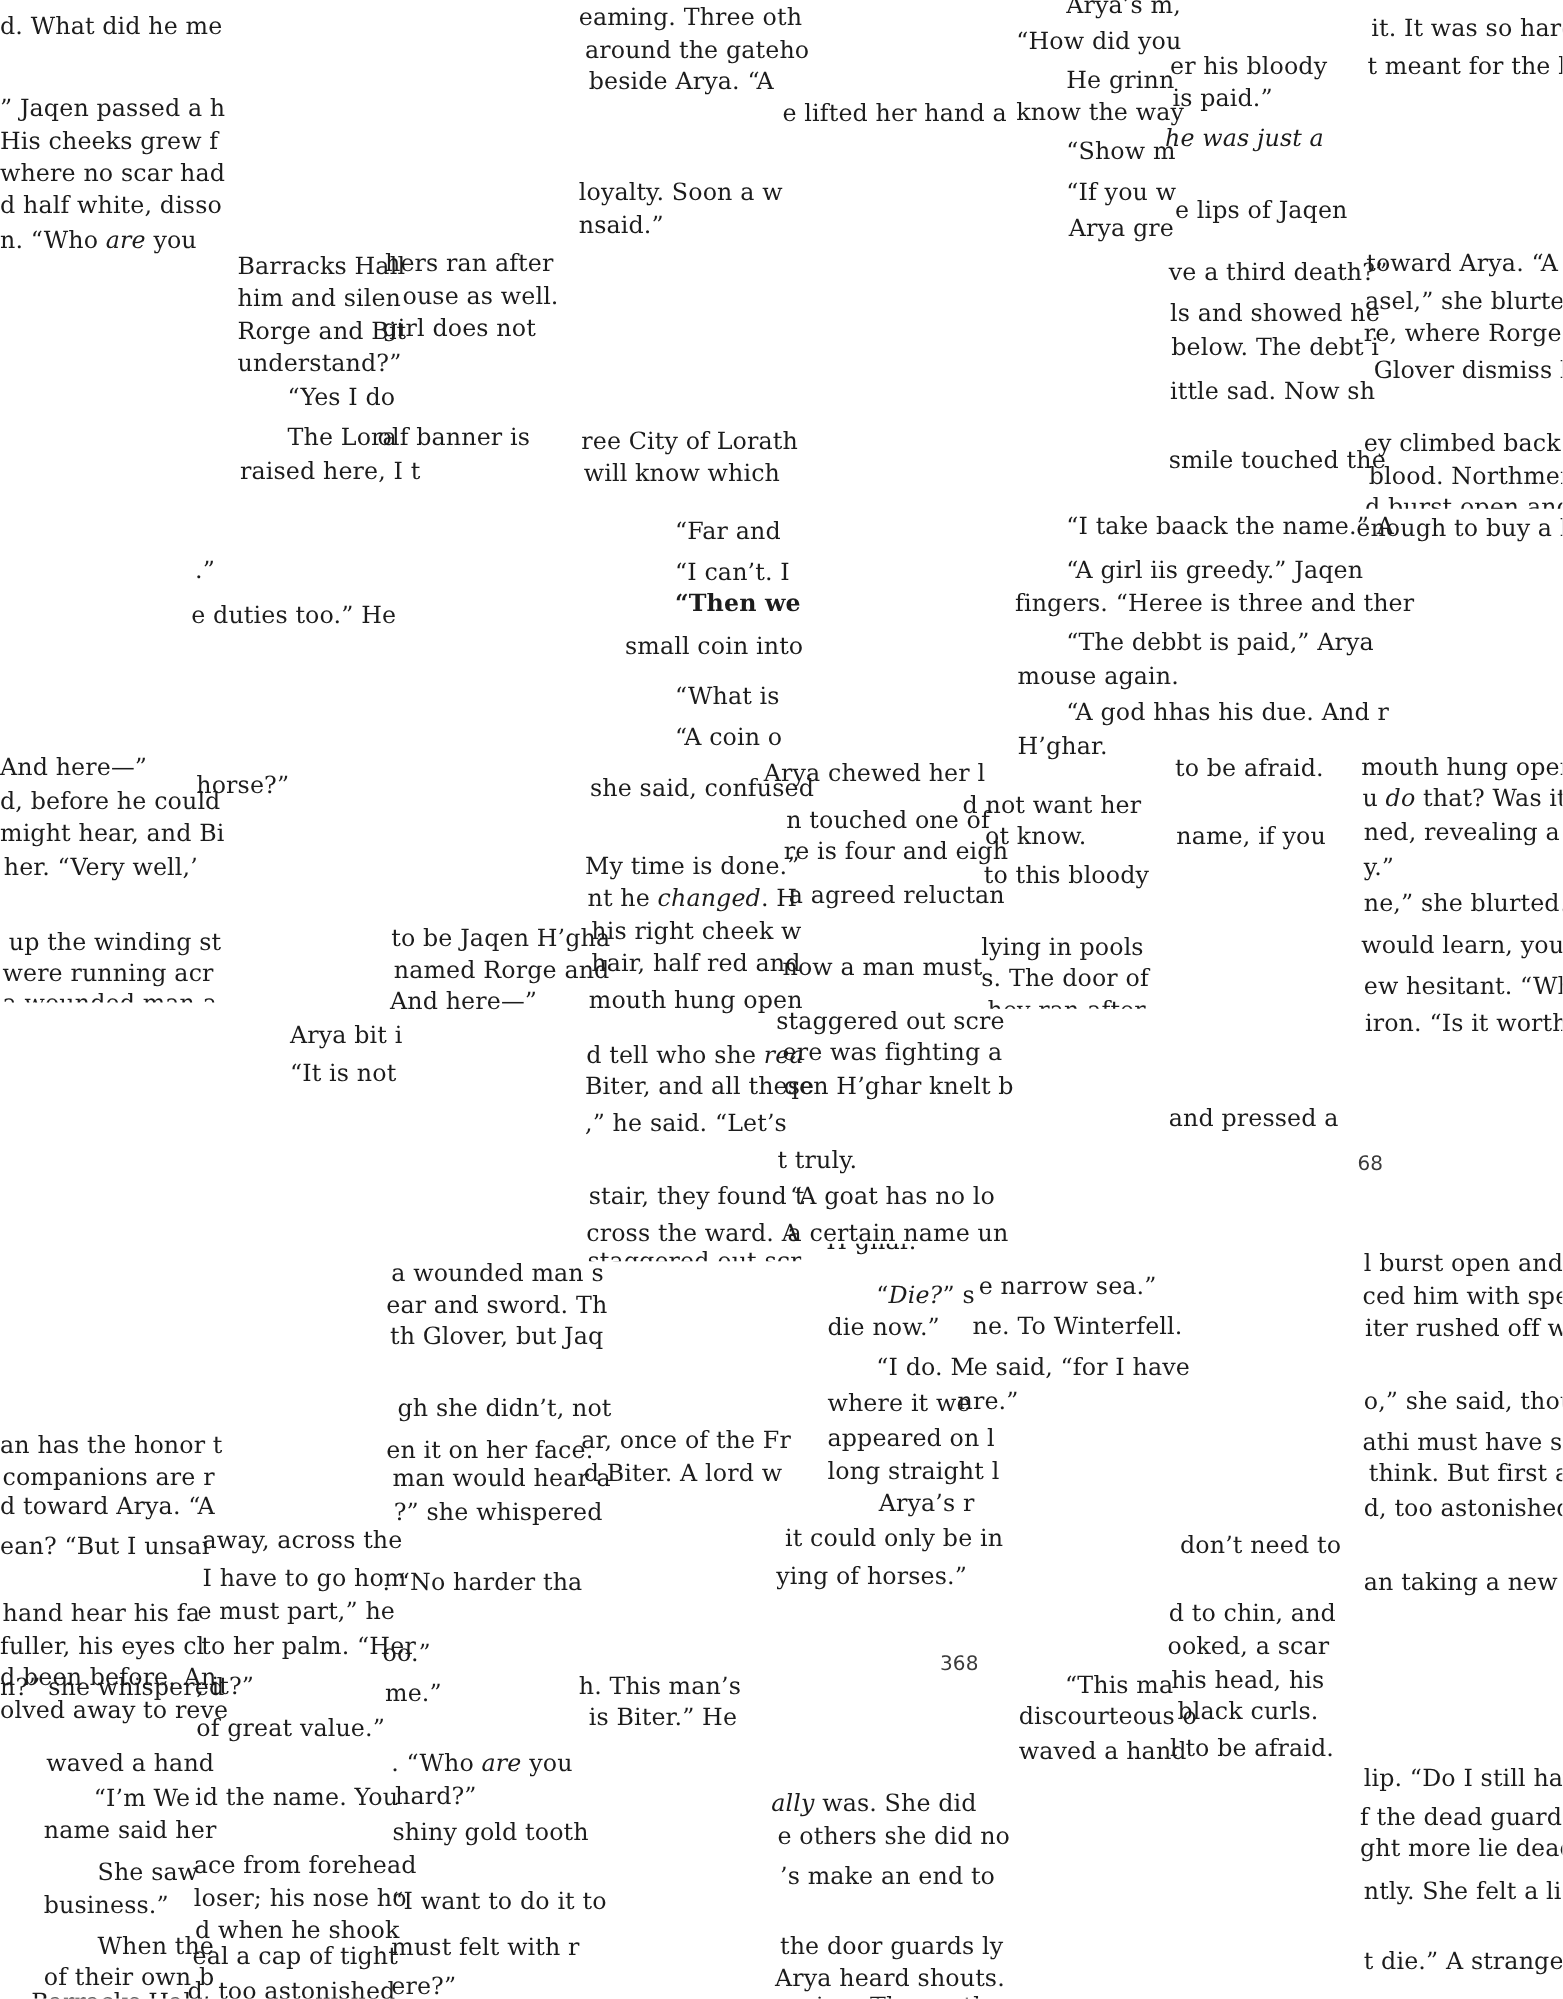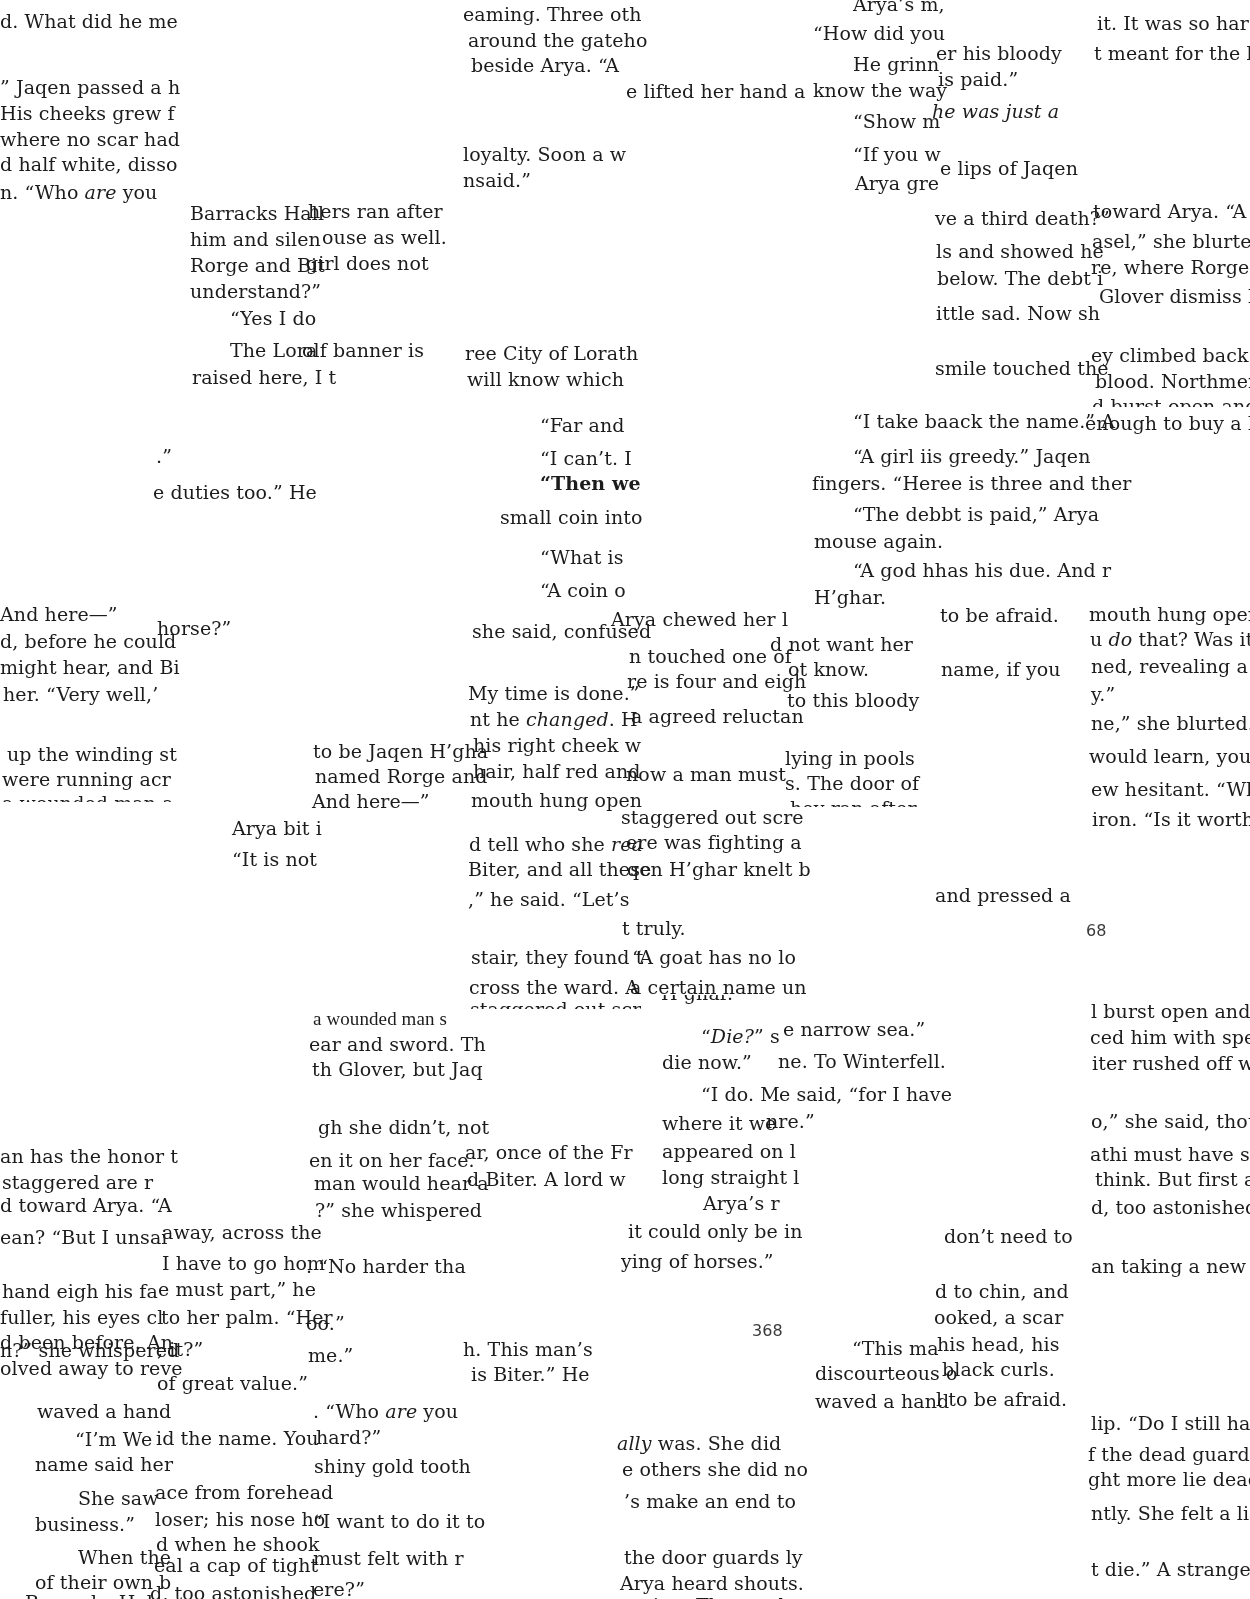--- a/index.html
+++ b/index.html
@@ -145,37 +145,37 @@
     <div class="frag" style="left: 701px; top: 1083px;"><span>“I do. M</span></div>
     <div class="frag" style="left: 779px; top: 1083px;"><span>e said, “for I have</span></div>
     <div class="frag" style="left: 662px; top: 1112px;"><span>where it we</span></div>
     <div class="frag" style="left: 766px; top: 1110px;"><span>nre.”</span></div>
     <div class="frag" style="left: 662px; top: 1140px;"><span>appeared on l</span></div>
     <div class="frag" style="left: 662px; top: 1166px;"><span>long straight l</span></div>
     <div class="frag" style="left: 703px; top: 1192px;"><span>Arya’s r</span></div>
     <div class="frag" style="left: 628px; top: 1220px;"><span>it could only be in</span></div>
     <div class="frag" style="left: 621px; top: 1250px;"><span>ying of horses.”</span></div>
     <div class="frag" style="left: 944px; top: 1225px;"><span>don’t need to</span></div>
-    <div class="frag" style="left: 313px; top: 1008px; font-family: Liberation Serif, serif;"><span>a wounded man s</span></div>
+    <div class="frag" style="left: 313px; top: 1008px;"><span>a wounded man s</span></div>
     <div class="frag" style="left: 309px; top: 1033px;"><span>ear and sword. Th</span></div>
     <div class="frag" style="left: 312px; top: 1058px;"><span>th Glover, but Jaq</span></div>
     <div class="frag" style="left: 318px; top: 1116px;"><span>gh she didn’t, not</span></div>
     <div class="frag" style="left: 0px; top: 1145px;"><span>an has the honor t</span></div>
     <div class="frag" style="left: 309px; top: 1149px;"><span>en it on her face.</span></div>
     <div class="frag" style="left: 465px; top: 1141px;"><span>ar, once of the Fr</span></div>
-    <div class="frag" style="left: 2px; top: 1171px;"><span>staggered are r</span></div>
+    <div class="frag" style="left: 2px; top: 1171px;"><span>companions are r</span></div>
     <div class="frag" style="left: 314px; top: 1172px;"><span>man would hear a</span></div>
     <div class="frag" style="left: 467px; top: 1168px;"><span>d Biter. A lord w</span></div>
     <div class="frag" style="left: 0px; top: 1194px;"><span>d toward Arya. “A</span></div>
     <div class="frag" style="left: 315px; top: 1199px;"><span>?” she whispered</span></div>
     <div class="frag" style="left: 0px; top: 1226px;"><span>ean? “But I unsai</span></div>
     <div class="frag" style="left: 162px; top: 1221px;"><span>away, across the</span></div>
     <div class="frag" style="left: 162px; top: 1252px;"><span>I have to go hom</span></div>
     <div class="frag" style="left: 306px; top: 1255px;"><span>. “No harder tha</span></div>
-    <div class="frag" style="left: 2px; top: 1280px;"><span>hand eigh his fa</span></div>
+    <div class="frag" style="left: 2px; top: 1280px;"><span>hand hear his fa</span></div>
     <div class="frag" style="left: 158px; top: 1278px;"><span>e must part,” he</span></div>
     <div class="frag" style="left: 0px; top: 1306px;"><span>fuller, his eyes cl</span></div>
     <div class="frag" style="left: 161px; top: 1306px;"><span>to her palm. “Her</span></div>
     <div class="frag" style="left: 306px; top: 1312px;"><span>oo.”</span></div>
     <div class="frag" style="left: 0px; top: 1331px;"><span>d been before. An</span></div>
     <div class="frag" style="left: 157px; top: 1338px;"><span>, it?”</span></div>
     <div class="frag" style="left: 308px; top: 1344px;"><span>me.”</span></div>
     <div class="frag" style="left: 0px; top: 1357px;"><span>olved away to reve</span></div>
     <div class="frag" style="left: 157px; top: 1372px;"><span>of great value.”</span></div>
     <div class="frag" style="left: 0px; top: 1339px;"><span>n?” she whispered</span></div>

